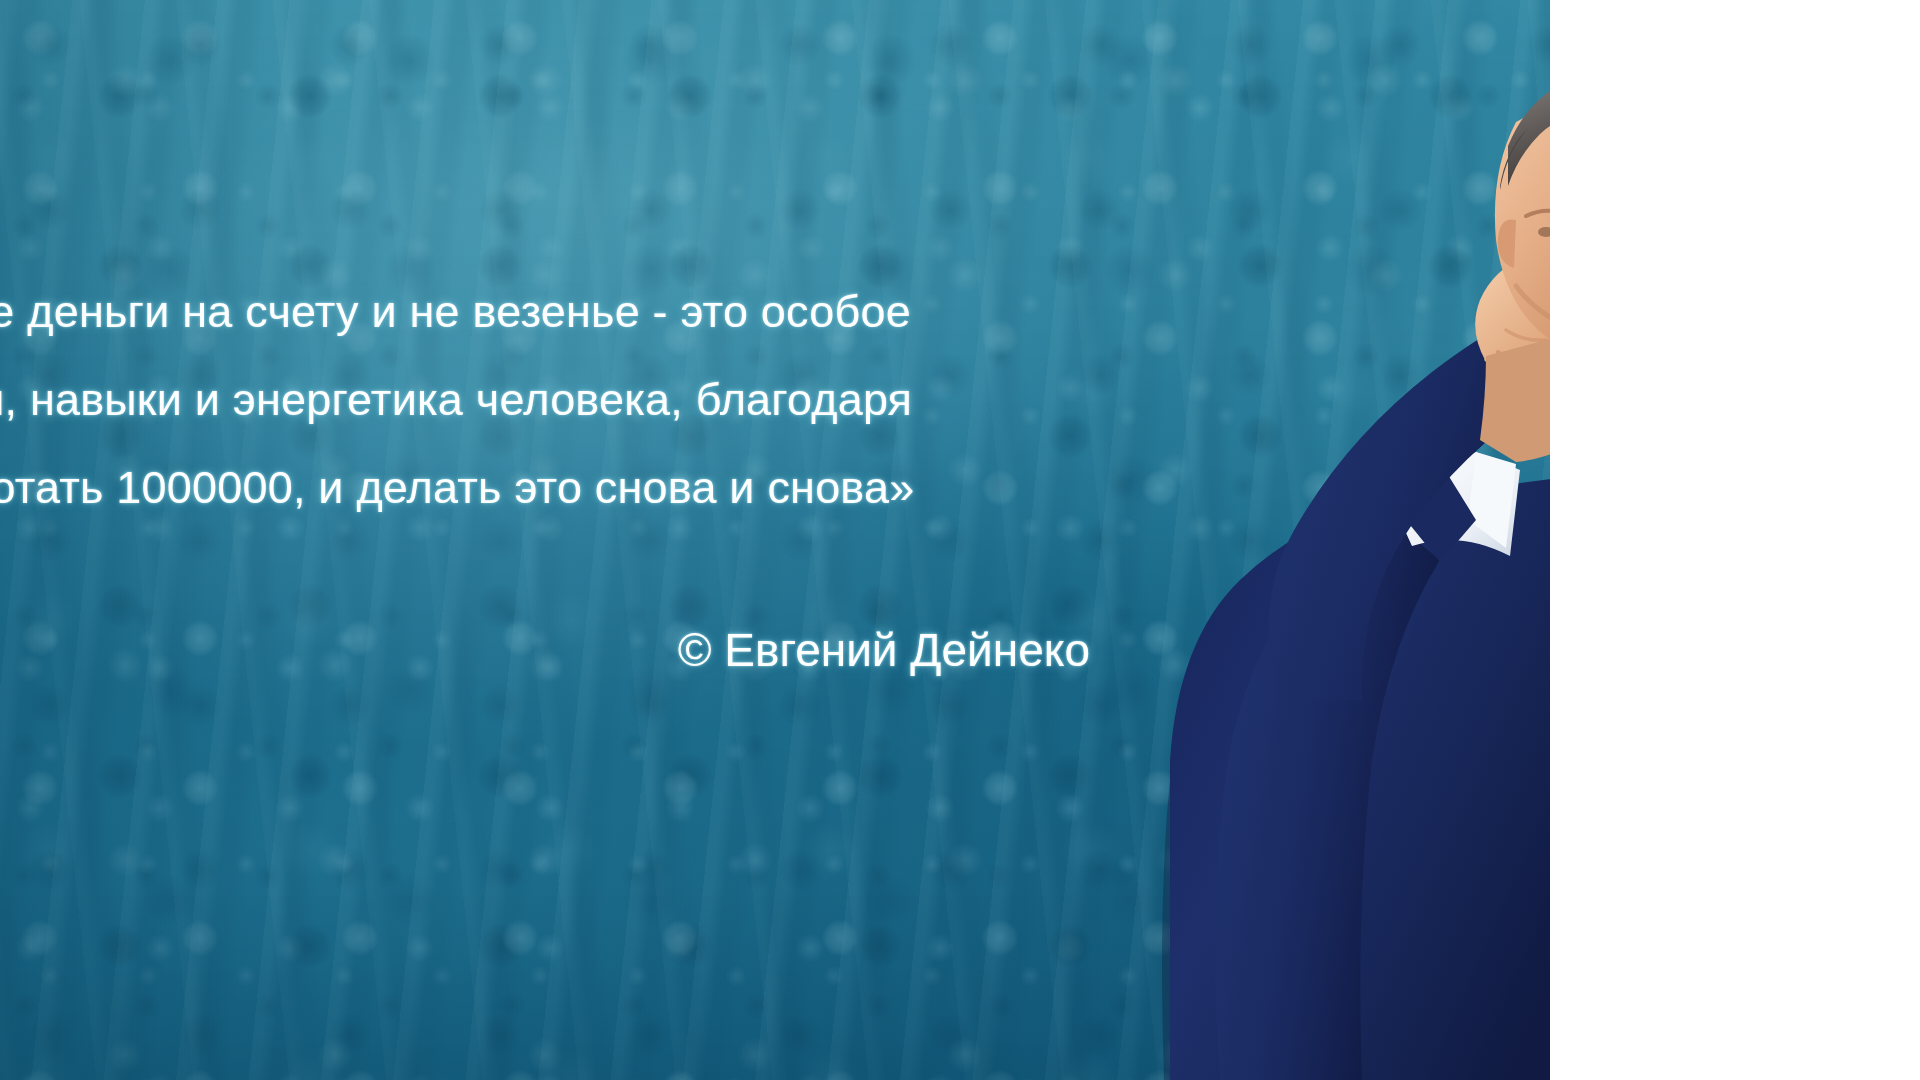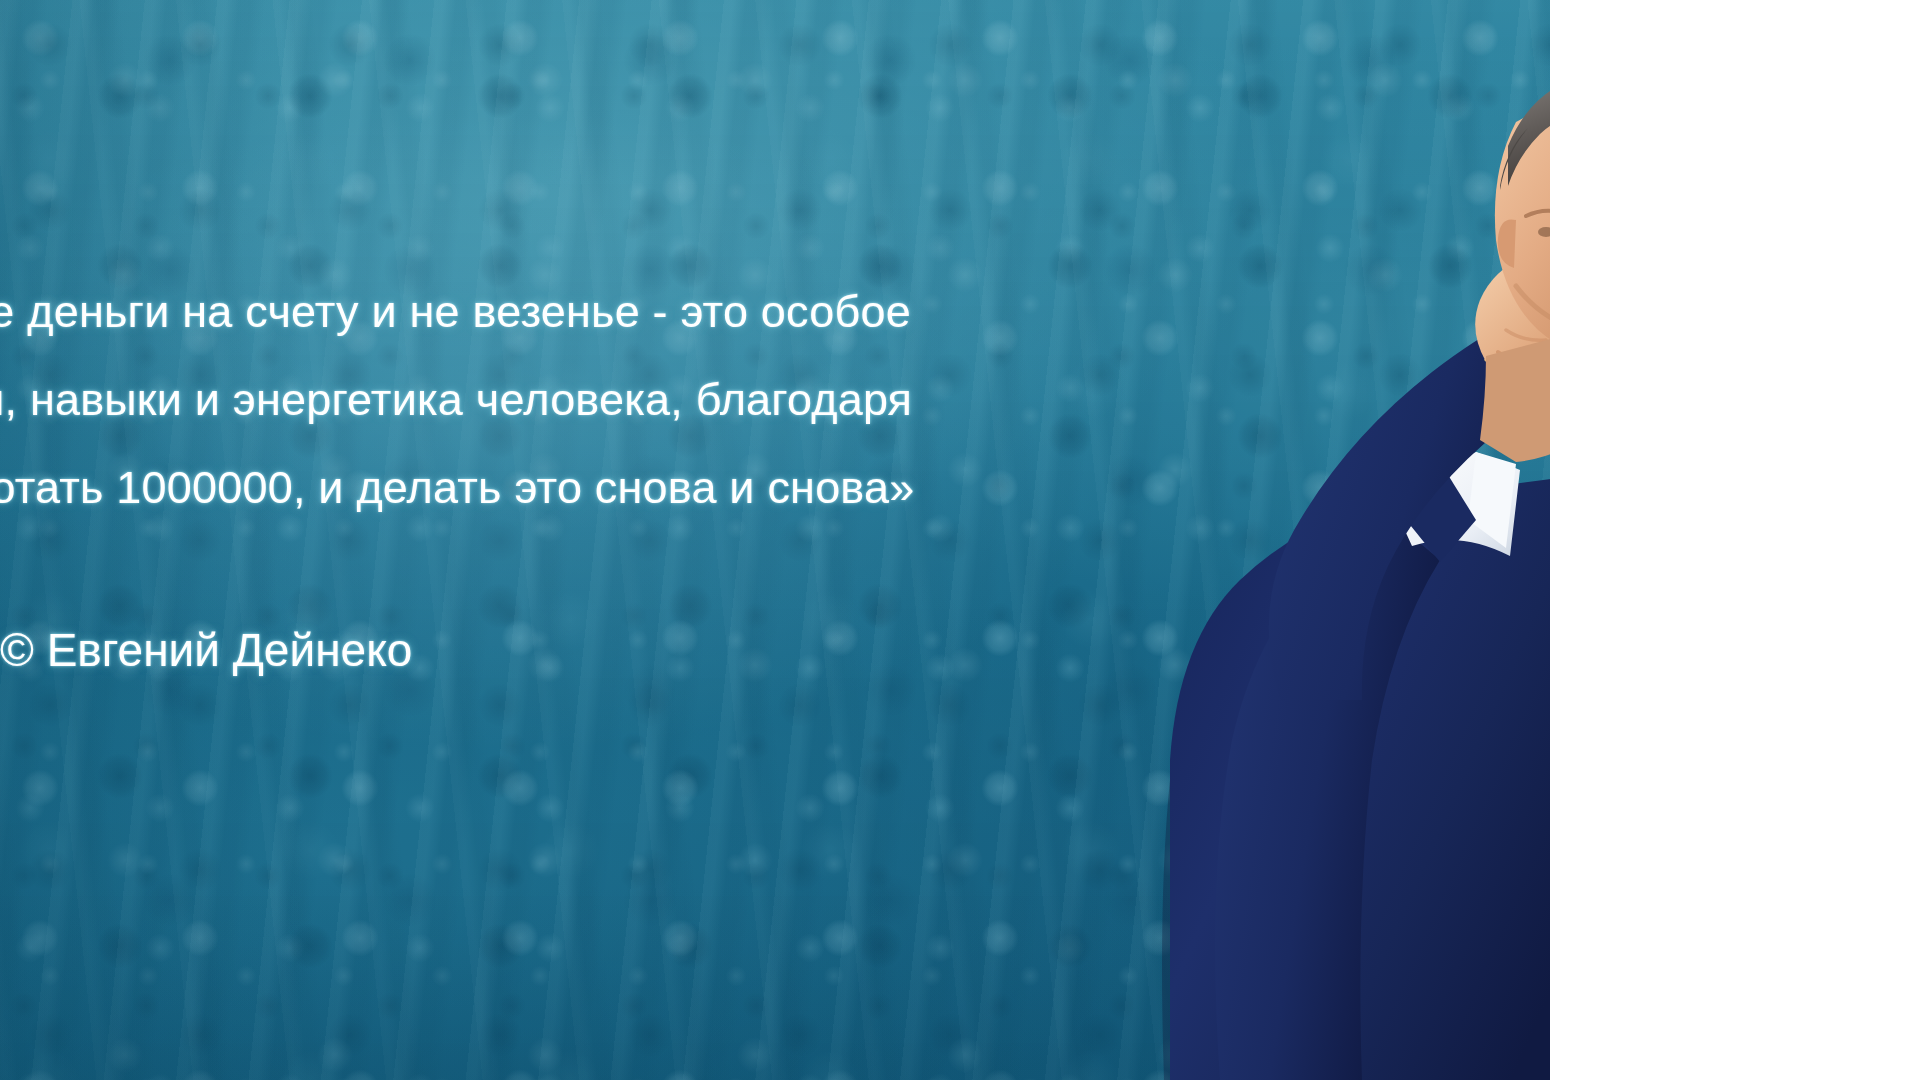--- a/index.html
+++ b/index.html
@@ -172,20 +172,21 @@
   
   .qline.l1 { margin-left: -94px; }
   .qline.l2 { margin-left: -88px; }
   .qline.l3 { margin-left: -86px; }
 
   #signature {
     position: absolute;
     left: 0;
     top: 620px;
     width: 1090px;
+    text-align: right;
     color: #ffffff;
     font-family: "Liberation Sans", sans-serif;
     font-size: 46px;
     font-weight: 400;
     line-height: 60px;
     white-space: nowrap;
     text-shadow:
       0 0 3px rgba(160,225,240,.95),
       0 0 9px rgba(120,205,225,.6),
       0 1px 2px rgba(10,70,95,.35);

